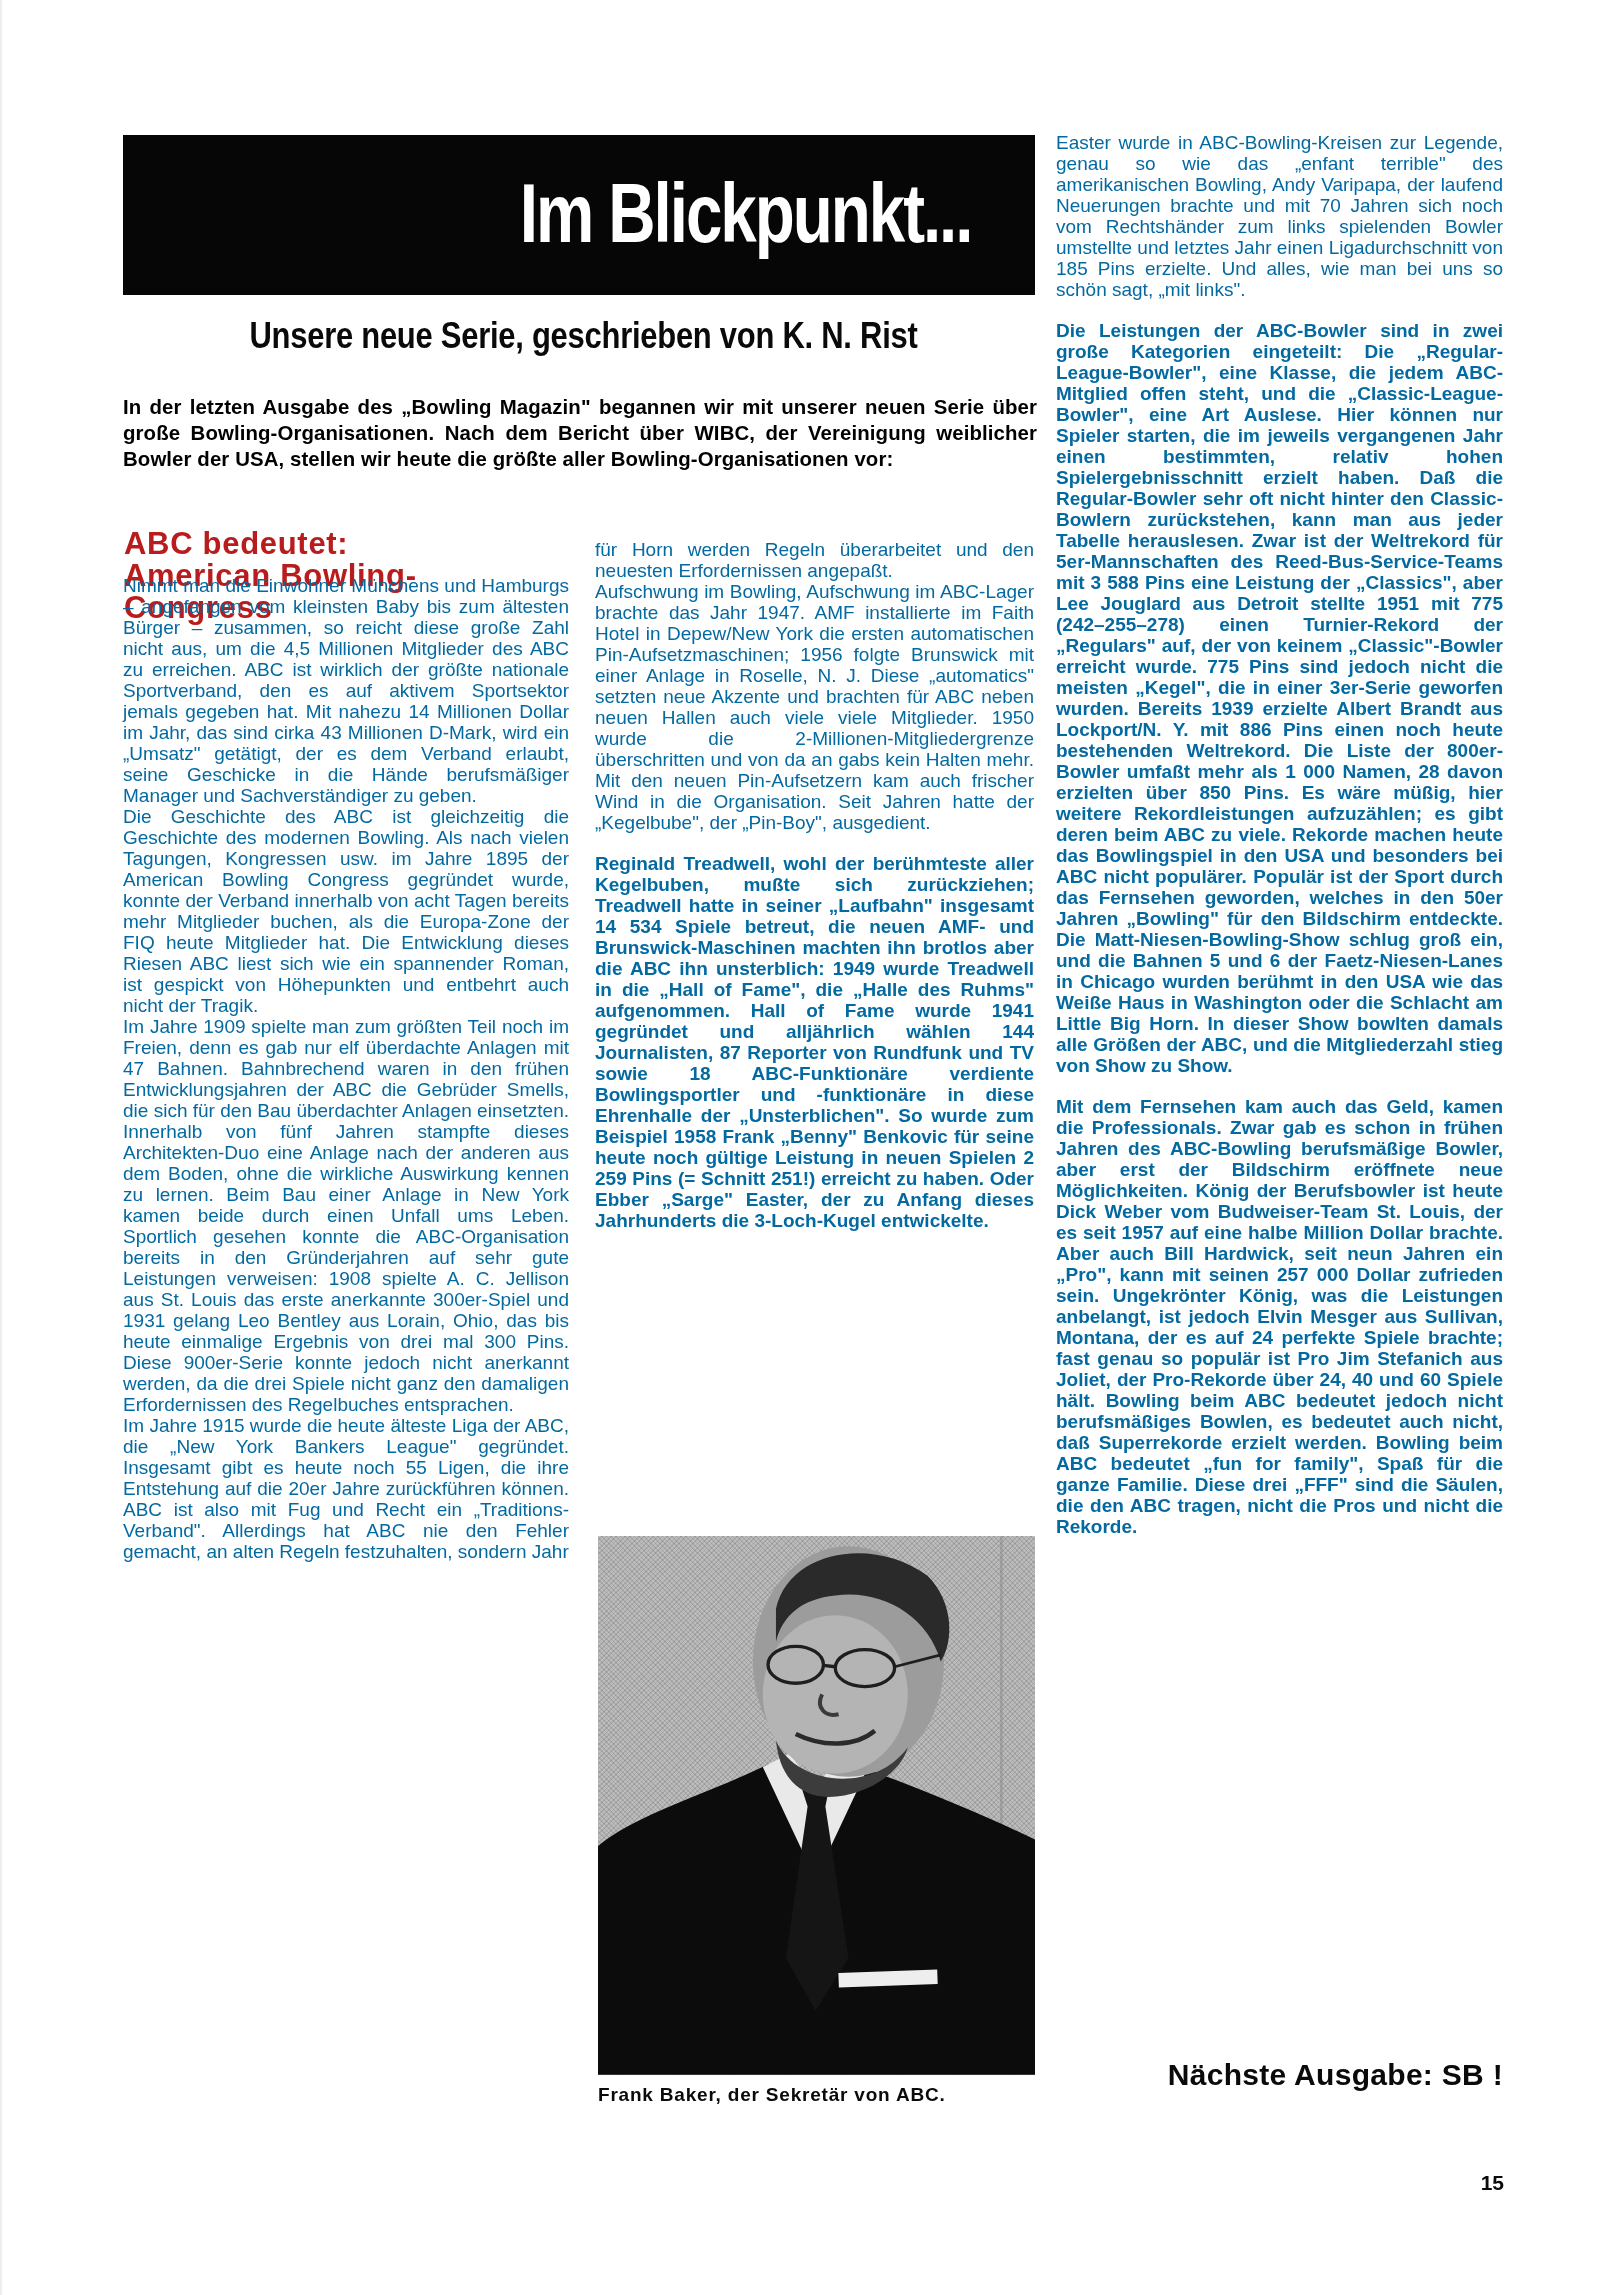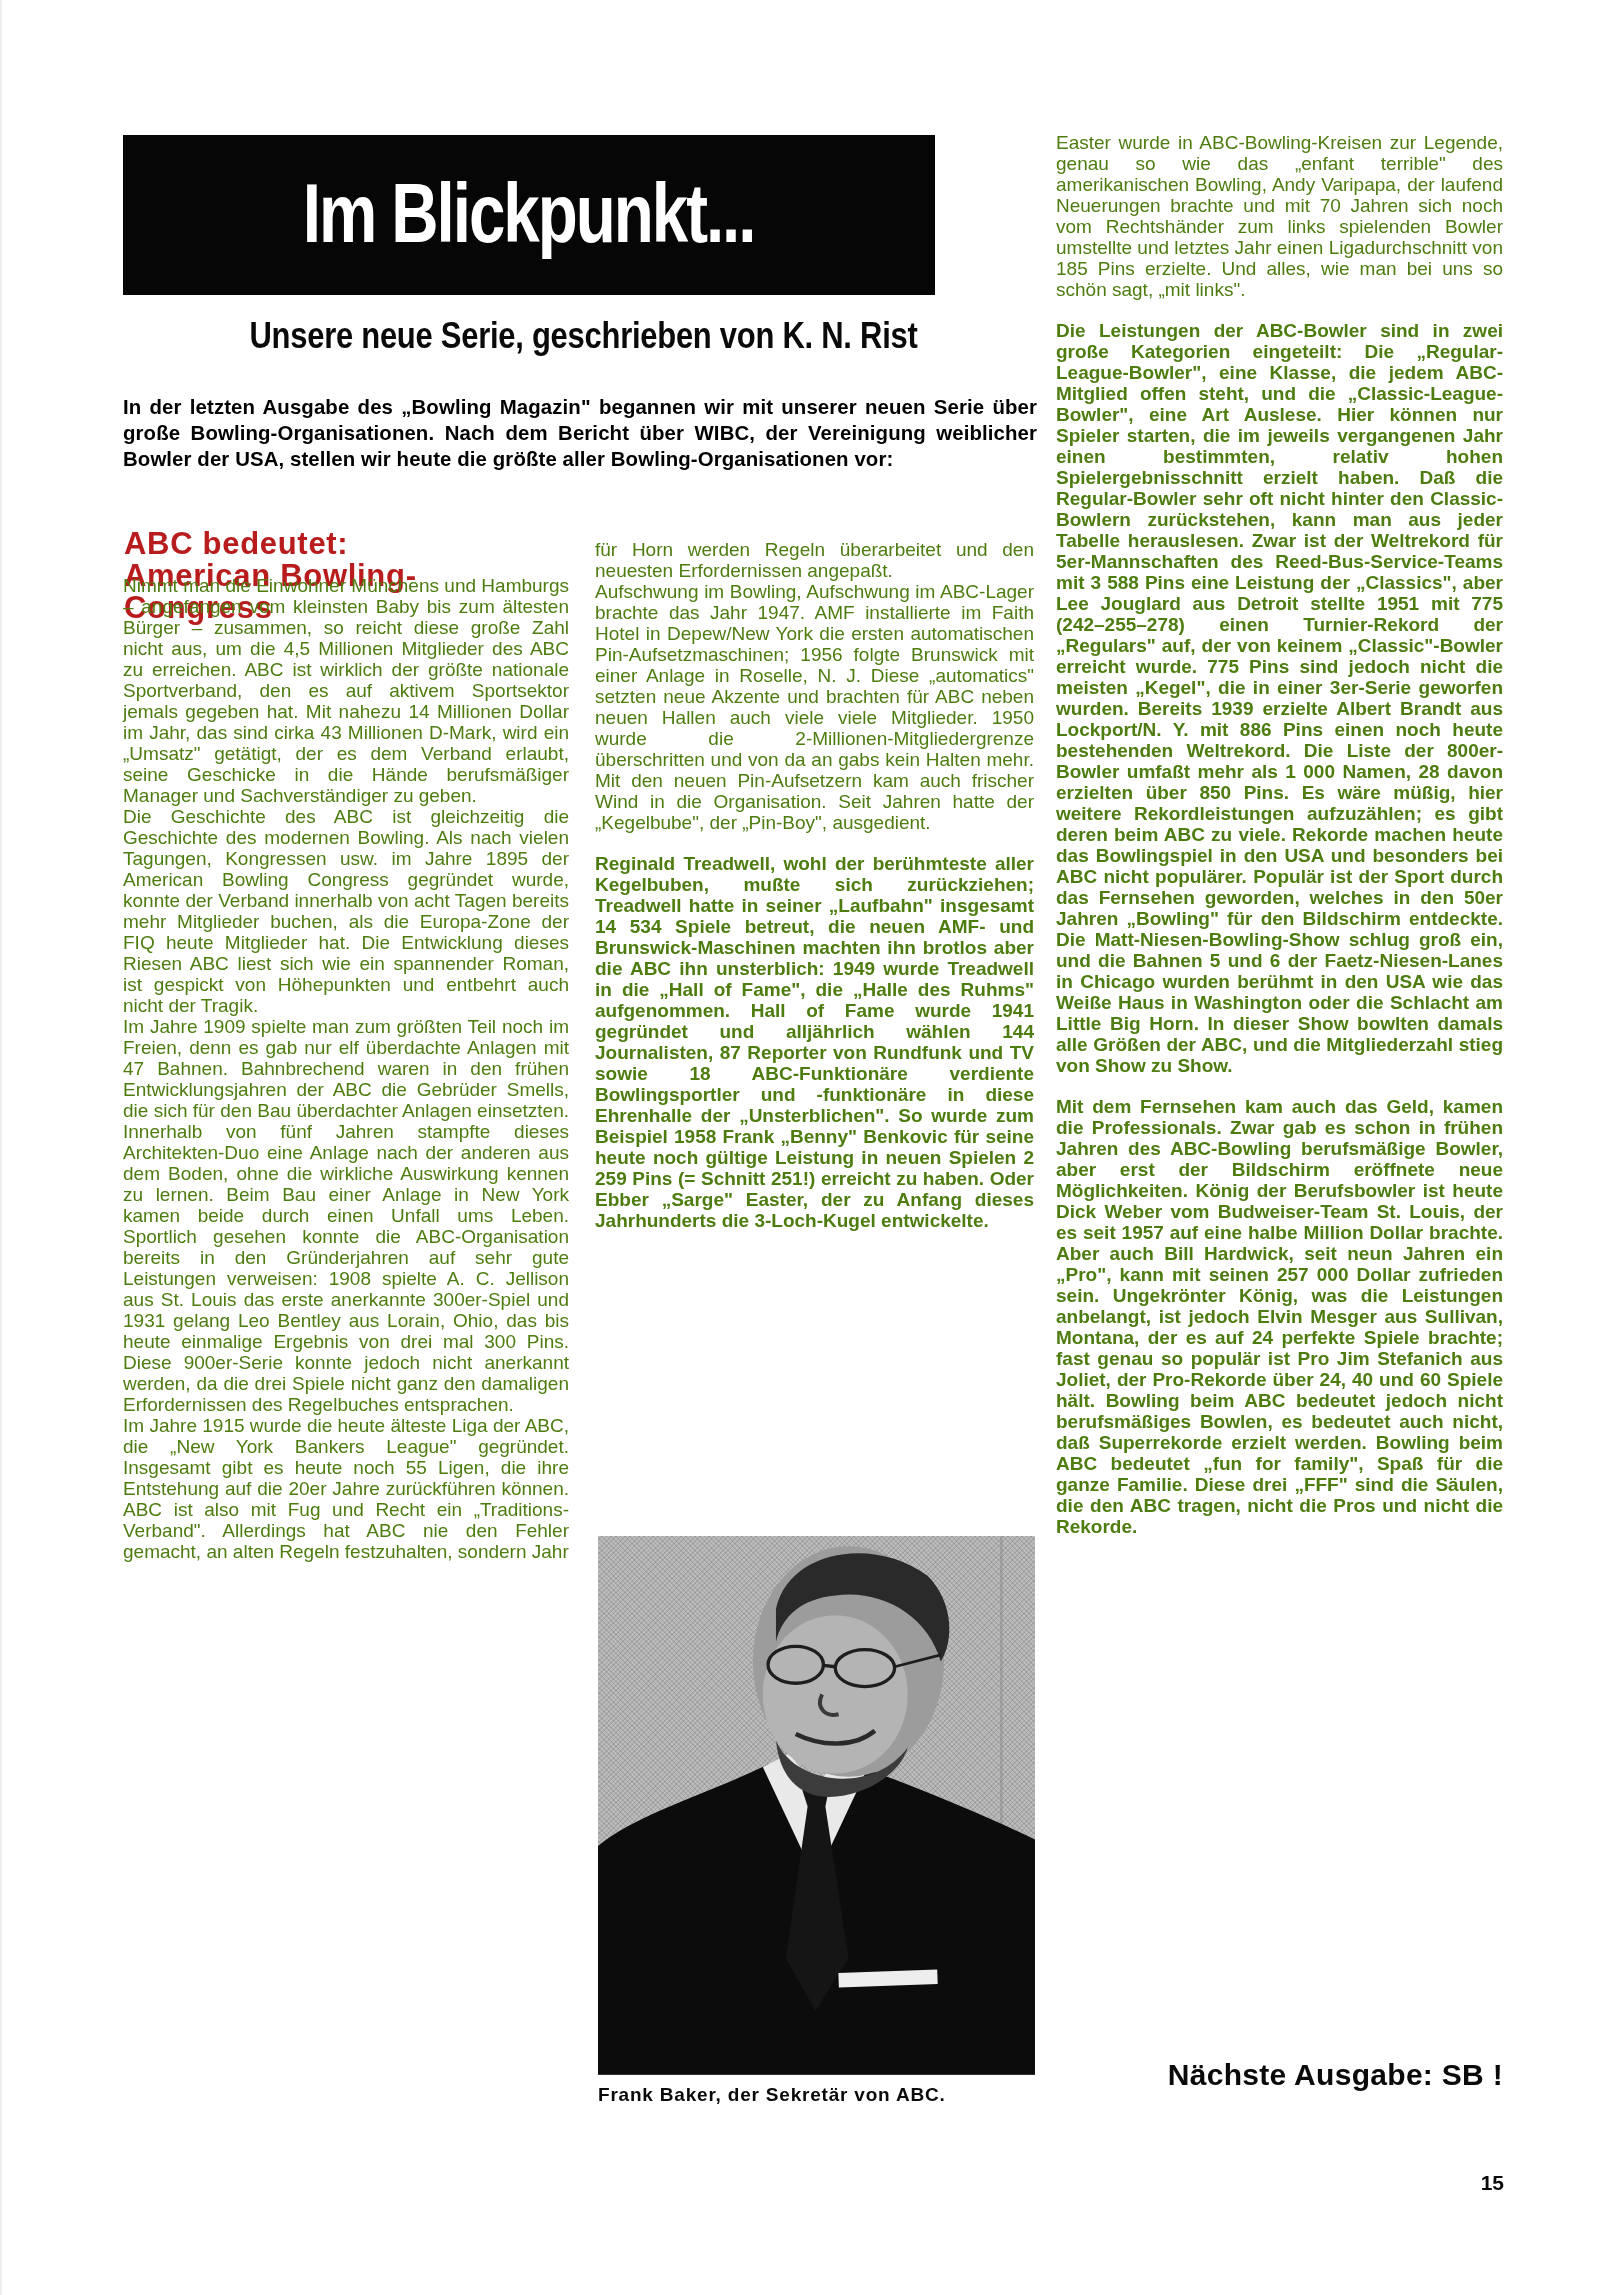--- a/index.html
+++ b/index.html
@@ -2,44 +2,44 @@
 <html style="font-size:10.6px"><head>
 <meta charset="utf-8">
 <style>
   html, body { margin: 0; padding: 0; background: #ffffff; }
   body {
     width: 1608px; height: 2295px; position: relative; overflow: hidden;
     color: #111111;
     font-family: "Liberation Sans", "DejaVu Sans", sans-serif;
   }
   .title-box {
-    position: absolute; left: 123px; top: 135px; width: 812px; height: 160px;
+    position: absolute; left: 123px; top: 135px; width: 912px; height: 160px;
     background: #060606;
-    display: flex; align-items: center; justify-content: center;
+    display: flex; align-items: center; justify-content: flex-end;
   }
   .title-text {
     color: #ffffff; font-family: "Liberation Sans", sans-serif; font-weight: bold;
     font-size: 84px; letter-spacing: -2.6px; transform: scaleX(0.78);
     line-height: 1; margin-top: -4px;
   }
   .subtitle {
     position: absolute; left: 135px; top: 315px; width: 897px;
     text-align: center; font-weight: bold; font-size: 36px;
     transform: scaleX(0.86); transform-origin: center;
     letter-spacing: -0.3px; color: #0a0a0a;
   }
   .intro {
     position: absolute; left: 123px; top: 394px; width: 914px;
     font-weight: bold; font-size: 20.4px; line-height: 26px;
     text-align: justify; color: #000000;
     transform: scaleX(1); letter-spacing: 0.1px;
   }
   .col {
     position: absolute; font-size: 19px; line-height: 21px;
-    text-align: justify; color: #4d7c0f;
+    text-align: justify; color: #0369a1;
   }
   .col p { margin: 0; }
   .col p.gap { margin-top: 20px; font-weight: bold; }
   .col-left { left: 123px; top: 575px; width: 446px; }
   .col-mid { left: 595px; top: 539px; width: 439px; }
   .col-right { left: 1056px; top: 132px; width: 447px; }
   .section-head {
     position: absolute; left: 124px; top: 528px; width: 448px;
     font-weight: bold; font-size: 31px; line-height: 32px; color: #b91c1c;
     letter-spacing: 0.7px;

